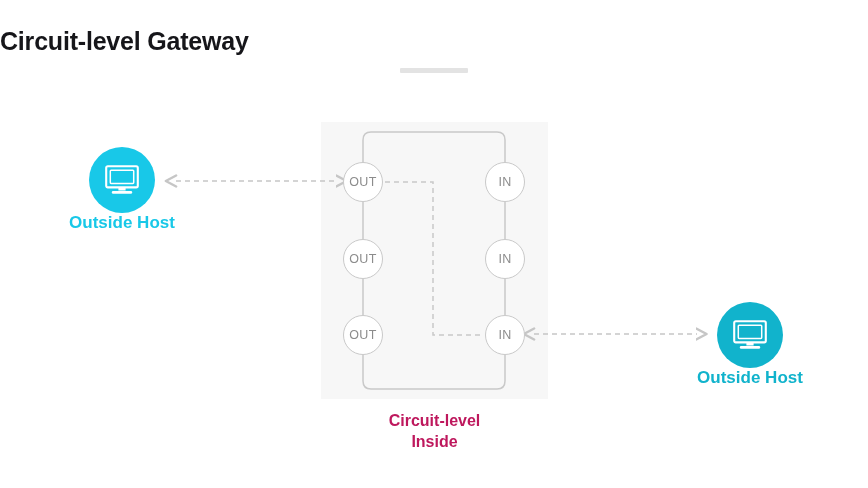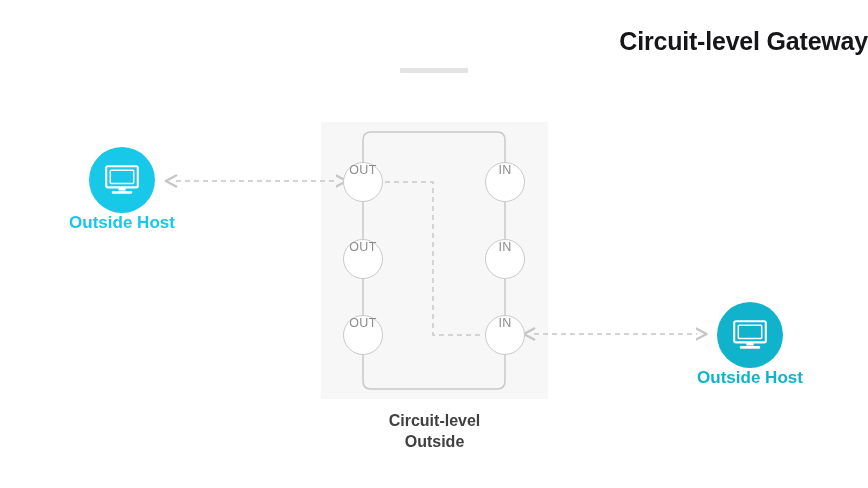--- a/index.html
+++ b/index.html
@@ -21,21 +21,21 @@
     inset: 0;
     background: #ffffff;
   }
 
   
   .title {
     position: absolute;
     left: 0;
     right: 0;
     top: 27px;
-    text-align: right;
+    text-align: left;
     font-size: 25px;
     font-weight: bold;
     color: #16161a;
     letter-spacing: -0.2px;
   }
   .title-rule {
     position: absolute;
     left: 400px;
     top: 68px;
     width: 68px;
@@ -81,34 +81,35 @@
     background: #f7f7f7;
   }
   .gateway-caption {
     position: absolute;
     left: 321px;
     top: 410px;
     width: 227px;
     text-align: center;
     font-size: 16px;
     font-weight: bold;
-    color: #404040;
+    color: #be185d;
     line-height: 21px;
   }
 
   
   .port {
     position: absolute;
     width: 40px;
     height: 40px;
     border-radius: 50%;
     background: #ffffff;
     border: 1.4px solid #c9c9c9;
     box-sizing: border-box;
     display: flex;
+    align-items: center;
     justify-content: center;
     font-size: 12.5px;
     color: #8c8c8c;
     letter-spacing: 0.3px;
   }
   .port-out-1 { left: 343px; top: 162px; }
   .port-out-2 { left: 343px; top: 239px; }
   .port-out-3 { left: 343px; top: 315px; }
   .port-in-1  { left: 485px; top: 162px; }
   .port-in-2  { left: 485px; top: 239px; }
@@ -175,21 +176,21 @@
   </div>
   <div class="port port-in-2">
     <span>IN</span>
   </div>
   <div class="port port-in-3">
     <span>IN</span>
   </div>
 
   <div class="gateway-caption">
     <div>Circuit-level</div>
-    <div>Outside</div>
+    <div>Inside</div>
   </div>
 
   <div class="host" id="host-outside">
     <div class="host-circle">
       <svg width="36" height="32" viewBox="0 0 36 32">
         <rect x="2.2" y="2.2" width="31.6" height="21.2" rx="1.6" ry="1.6" fill="none" stroke="#ffffff" stroke-width="2.1"></rect>
         <rect x="6.3" y="6.2" width="23.4" height="13.2" rx="0.8" ry="0.8" fill="none" stroke="#ffffff" stroke-width="1.5"></rect>
         <rect x="14.4" y="23.6" width="7.2" height="2.9" fill="#ffffff"></rect>
         <rect x="7.8" y="26.9" width="20.4" height="2.9" rx="1.4" ry="1.4" fill="#ffffff"></rect>
       </svg>

